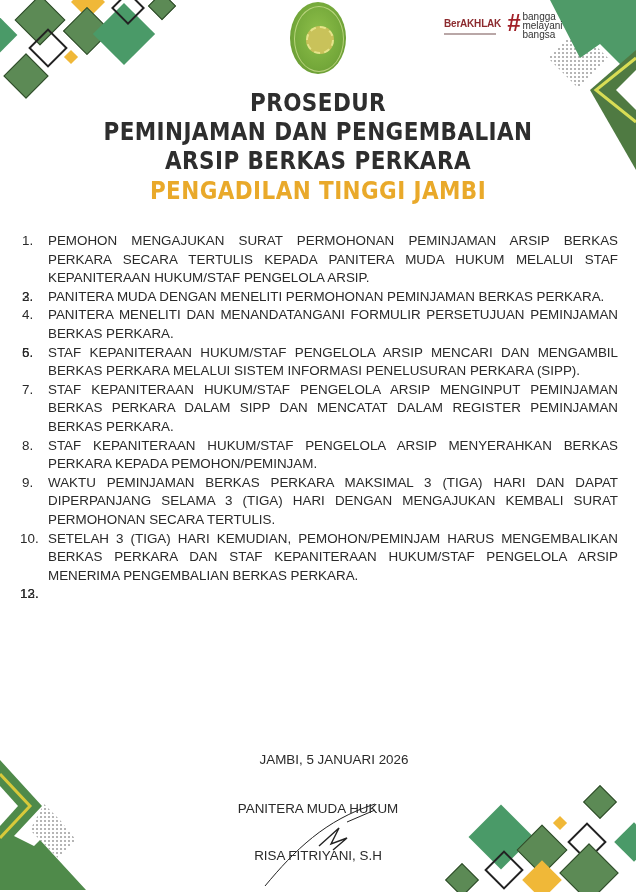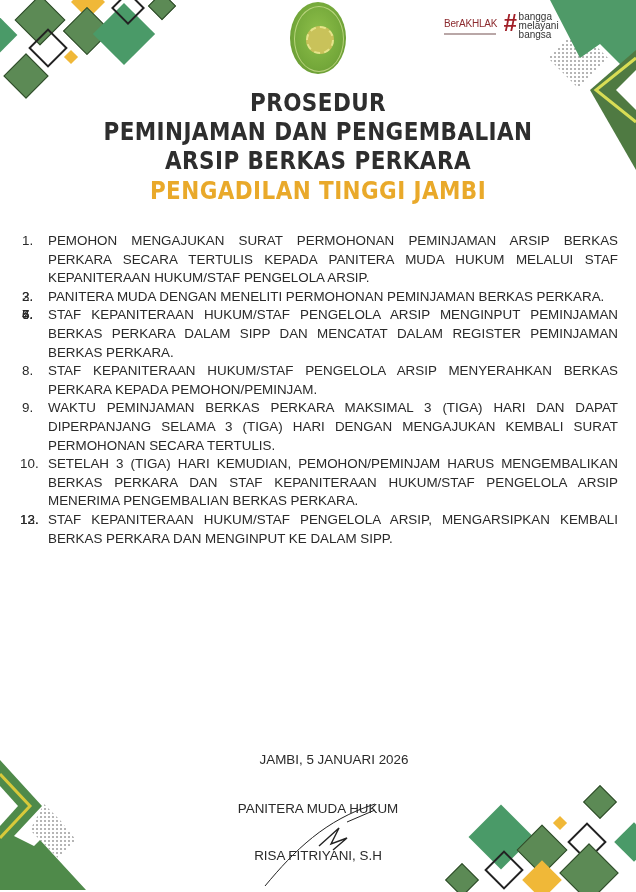--- a/index.html
+++ b/index.html
@@ -11,21 +11,21 @@
   .g2 { background:#4a9a68; }
   .y  { background:#f0b838; }
   .outline { border:2px solid #222; background:transparent; }
   .logo { position:absolute; left:290px; top:2px; width:56px; height:72px; border-radius:50%;
           background:radial-gradient(ellipse at 50% 45%, #8fc04a 0%, #74a83a 60%, #5f8d2e 100%); }
   .logo .inner { position:absolute; left:16px; top:24px; width:24px; height:24px; border-radius:50%;
                  background:#c9c25a; border:2px dashed #e7e48a; }
   .logo .ring { position:absolute; left:4px; top:4px; width:48px; height:64px; border-radius:50%;
                 border:1px solid rgba(230,240,170,0.6); }
   .brand { position:absolute; left:444px; top:12px; display:flex; align-items:flex-start; }
-  .brand .berakhlak { font-family:"Liberation Sans", sans-serif; font-weight:normal; color:#8c2a2e; font-size:10px; letter-spacing:-0.2px;margin-top:12px; }
+  .brand .berakhlak { font-family:"Liberation Sans", sans-serif; font-weight:bold; color:#8c2a2e; font-size:10px; letter-spacing:-0.2px;margin-top:12px; }
   .brand .sub { display:block; height:2px; width:52px; background:#b9a7a7; margin-top:2px; }
   .brand .hash { font-family:"Liberation Sans", sans-serif; font-weight:bold; font-style:italic; color:#a11f27; font-size:24px; line-height:22px; margin:0 2px 0 6px; }
   .brand .tag { font-family:"Liberation Sans", sans-serif; color:#333; font-size:10px; line-height:9px; }
   .title { position:absolute; left:0; width:636px; text-align:center; font-family:"DejaVu Sans", sans-serif;
            font-weight:bold; letter-spacing:0.5px; color:#2e2e2e; transform:scaleX(0.86); }
   .t1 { top:88px; font-size:25px; }
   .t2 { top:117px; font-size:25px; }
   .t3 { top:146px; font-size:25px; }
   .t4 { top:176px; font-size:25px; color:#e9a92a; }
   .steps { position:absolute; left:28px; top:232px; width:590px; list-style:none; margin:0; padding:0;
@@ -87,29 +87,29 @@
 
 <div class="title t1">PROSEDUR</div>
 <div class="title t2">PEMINJAMAN DAN PENGEMBALIAN</div>
 <div class="title t3">ARSIP BERKAS PERKARA</div>
 <div class="title t4">PENGADILAN TINGGI JAMBI</div>
 
 <ol class="steps">
   <li><span class="num">1.</span><span>PEMOHON MENGAJUKAN SURAT PERMOHONAN PEMINJAMAN ARSIP BERKAS PERKARA SECARA TERTULIS KEPADA PANITERA MUDA HUKUM MELALUI STAF KEPANITERAAN HUKUM/STAF PENGELOLA ARSIP.</span></li>
   <li><span class="num">2.</span></li>
   <li><span class="num">3.</span><span>PANITERA MUDA DENGAN MENELITI PERMOHONAN PEMINJAMAN BERKAS PERKARA.</span></li>
-  <li><span class="num">4.</span></li>
+  <li><span class="num">4.</span><span>PANITERA MENELITI DAN MENANDATANGANI FORMULIR PERSETUJUAN PEMINJAMAN BERKAS PERKARA.</span></li>
   <li><span class="num">5.</span></li>
-  <li><span class="num">6.</span></li>
+  <li><span class="num">6.</span><span>STAF KEPANITERAAN HUKUM/STAF PENGELOLA ARSIP MENCARI DAN MENGAMBIL BERKAS PERKARA MELALUI SISTEM INFORMASI PENELUSURAN PERKARA (SIPP).</span></li>
   <li><span class="num">7.</span><span>STAF KEPANITERAAN HUKUM/STAF PENGELOLA ARSIP MENGINPUT PEMINJAMAN BERKAS PERKARA DALAM SIPP DAN MENCATAT DALAM REGISTER PEMINJAMAN BERKAS PERKARA.</span></li>
   <li><span class="num">8.</span><span>STAF KEPANITERAAN HUKUM/STAF PENGELOLA ARSIP MENYERAHKAN BERKAS PERKARA KEPADA PEMOHON/PEMINJAM.</span></li>
   <li><span class="num">9.</span><span>WAKTU PEMINJAMAN BERKAS PERKARA MAKSIMAL 3 (TIGA) HARI DAN DAPAT DIPERPANJANG SELAMA 3 (TIGA) HARI DENGAN MENGAJUKAN KEMBALI SURAT PERMOHONAN SECARA TERTULIS.</span></li>
   <li class="wide"><span class="num">10.</span><span>SETELAH 3 (TIGA) HARI KEMUDIAN, PEMOHON/PEMINJAM HARUS MENGEMBALIKAN BERKAS PERKARA DAN STAF KEPANITERAAN HUKUM/STAF PENGELOLA ARSIP MENERIMA PENGEMBALIAN BERKAS PERKARA.</span></li>
   <li class="wide"><span class="num">12.</span></li>
-  <li class="wide"><span class="num">13.</span><span>STAF KEPANITERAAN HUKUM/STAF PENGELOLA ARSIP, MENGARSIPKAN KEMBALI BERKAS PERKARA DAN MENGINPUT KE DALAM SIPP.</span></li>
+  <li class="wide"><span class="num">13.</span></li>
 </ol>
 
 <svg class="deco" style="left:0; top:760px;" width="100" height="132">
   <defs>
     <pattern id="dots2" width="4" height="4" patternUnits="userSpaceOnUse">
       <circle cx="1" cy="1" r="0.8" fill="#555"></circle>
     </pattern>
   </defs>
   <polygon points="44,44 60,60 76,80 58,98 30,70" fill="url(#dots2)"></polygon>
   <polygon points="0,0 42,46 14,76 34,86 40,80 86,130 0,130" fill="#4f8a4a"></polygon>

